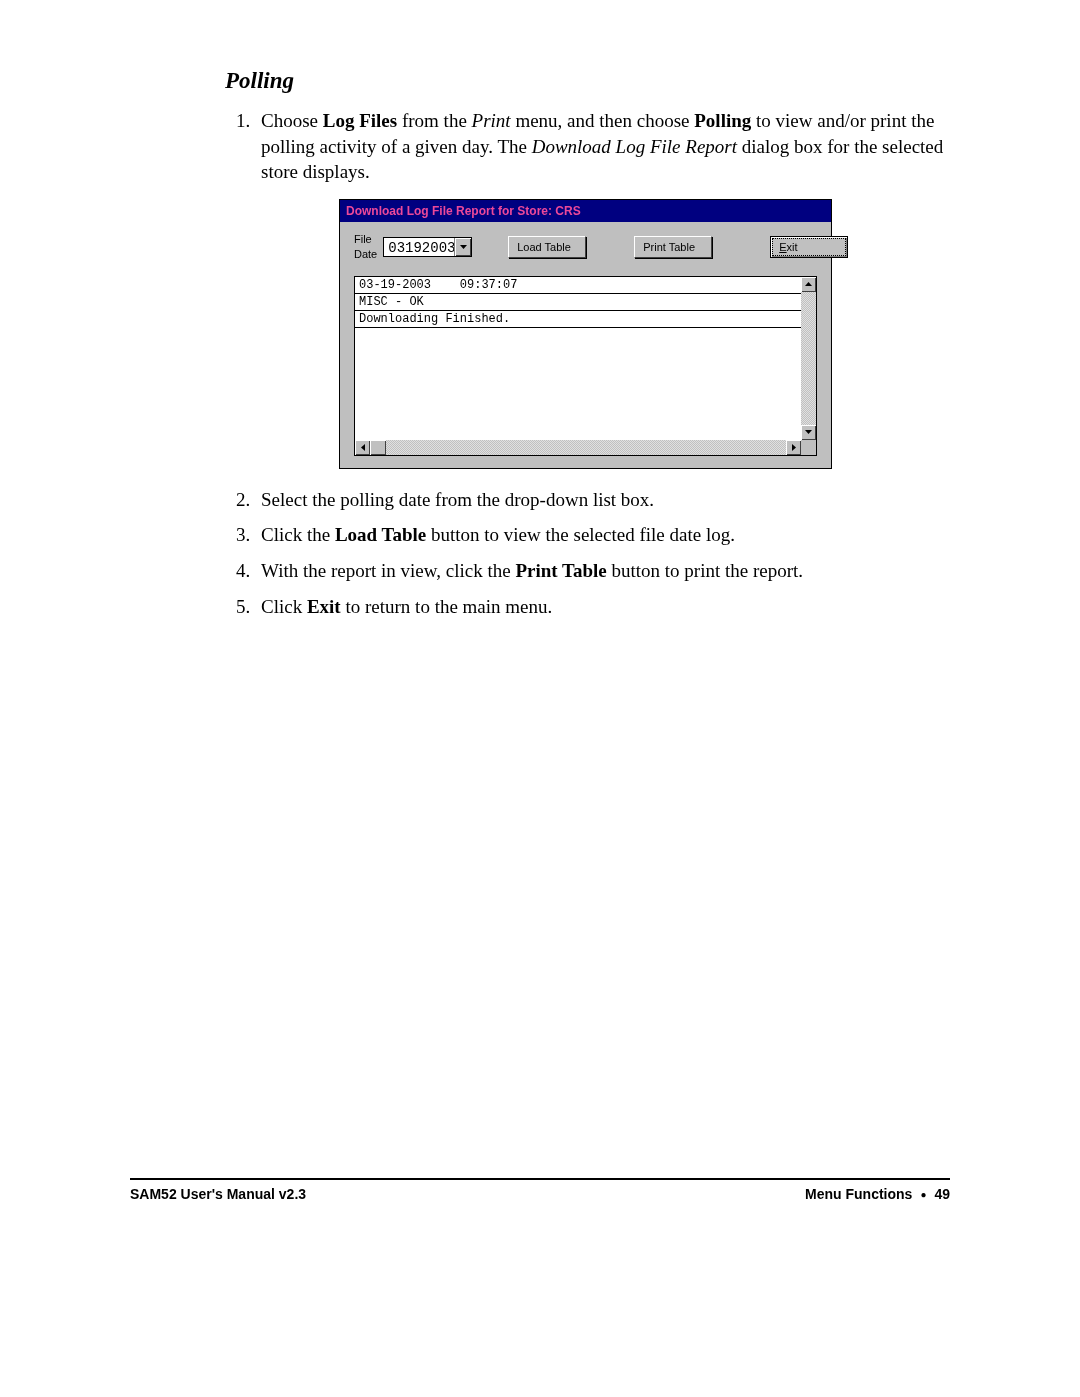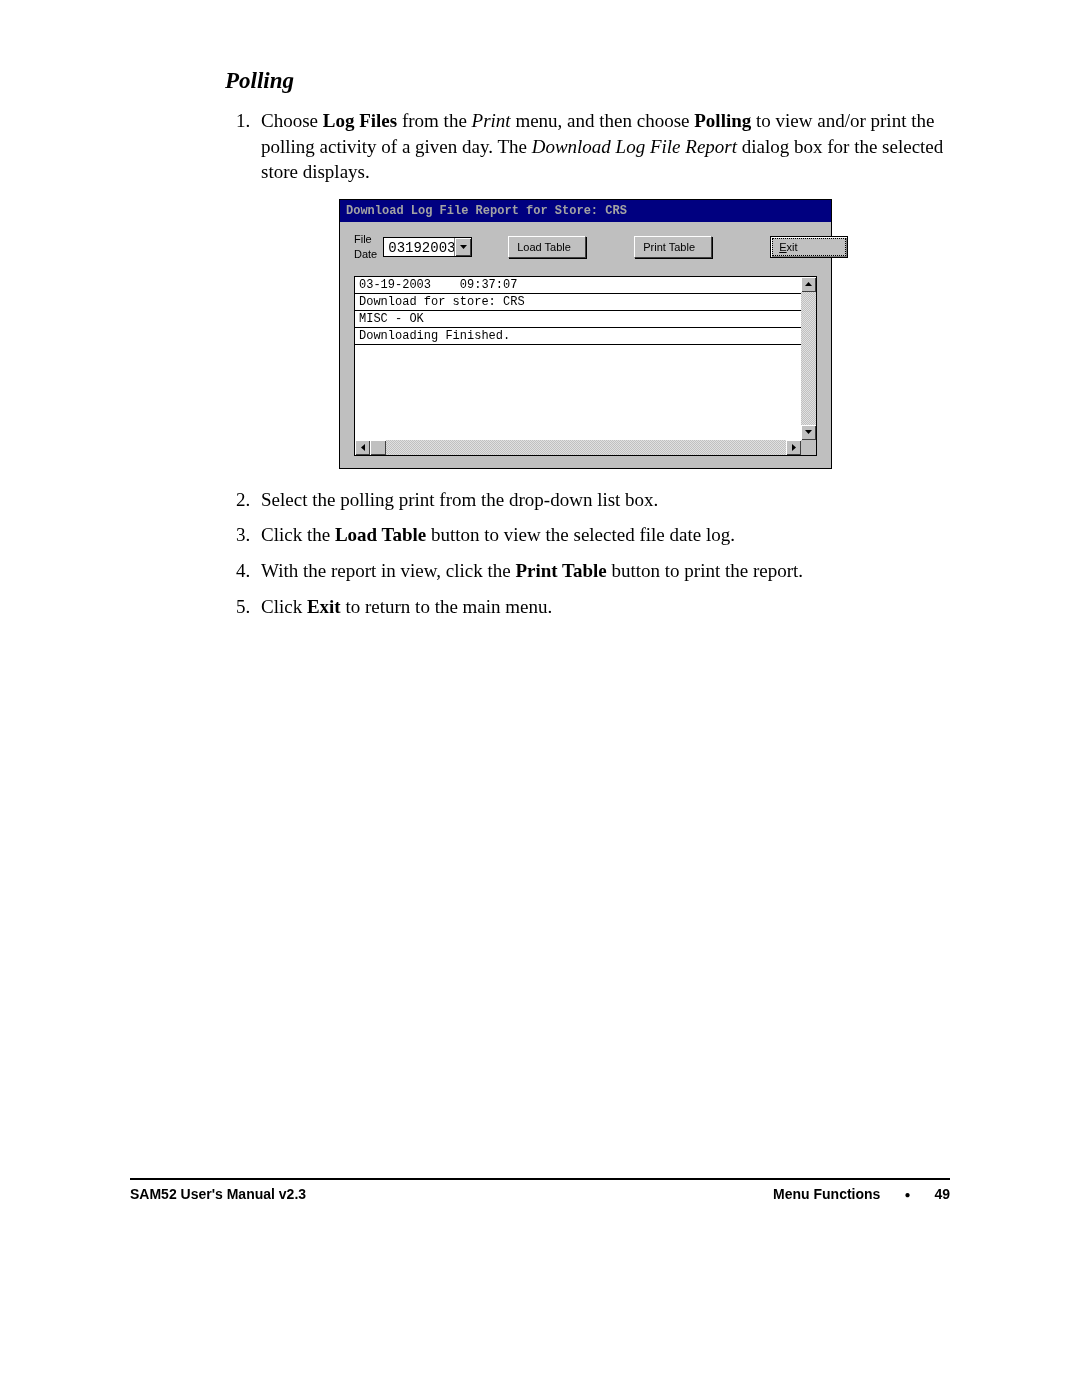--- a/index.html
+++ b/index.html
@@ -41,25 +41,25 @@
     width: 493px;
     background: #bfbfbf;
     border: 1px solid #000;
     box-sizing: border-box;
     font-family: Tahoma, "MS Sans Serif", Arial, sans-serif;
     font-size: 11px;
   }
   .titlebar {
     background: linear-gradient(to right, #000080, #1084d0);
     background: #000080;
-    color: #a3a3a3;
+    color: #ec4899;
     font-weight: bold;
     padding: 3px 6px;
     font-size: 12px;
-    font-family: Liberation Mono, monospace;
+    font-family: Liberation Sans, sans-serif;
   }
   .dialog-inner {
     padding: 10px 14px 12px 14px;
   }
   .top-row {
     display: flex;
     align-items: center;
     gap: 0;
     margin-bottom: 14px;
   }
@@ -180,21 +180,21 @@
     right: 130px;
     bottom: 195px;
     border-top: 2px solid #000;
     padding-top: 6px;
     font-family: Arial, Helvetica, sans-serif;
     font-weight: bold;
     font-size: 14px;
     display: flex;
     justify-content: space-between;
   }
-  .footer .right { display:flex; align-items:center; gap:24px;}
+  .footer .right { display:flex; align-items:center; gap:8px;}
   .bullet { font-size: 10px; }
 </style>
 </head>
 <body>
 
 <div class="page">
   <div class="section-title">Polling</div>
 
   <ol class="steps">
     <li>
@@ -218,21 +218,20 @@
               <div class="win-btn">Load Table</div>
               <div class="spacer2"></div>
               <div class="win-btn">Print Table</div>
               <div class="spacer3"></div>
               <div class="win-btn focus underline-first">Exit</div>
             </div>
 
             <div class="log-area">
               <div class="log-lines" style="margin-right:15px; margin-bottom:15px;">
                 <div class="log-line">03-19-2003    09:37:07</div>
-                <div class="log-line">Download for store: CRS</div>
                 <div class="log-line">MISC - OK</div>
                 <div class="log-line">Downloading Finished.</div>
                 <div class="log-blank"></div>
               </div>
               <div class="v-scroll">
                 <div class="sb-btn">
                     <svg width="7" height="4">
                       <polygon points="3.5,0 7,4 0,4" fill="#000"></polygon>
                     </svg>
                   </div>
@@ -255,21 +254,21 @@
                     </svg>
                   </div>
               </div>
               <div class="corner"></div>
             </div>
           </div>
         </div>
       </div>
     </li>
 
-    <li>Select the polling print from the drop-down list box.</li>
+    <li>Select the polling date from the drop-down list box.</li>
 
     <li>
       <span>Click the </span><b>Load Table</b><span> button to view the selected file date log.</span>
     </li>
 
     <li>
       <span>With the report in view, click the </span><b>Print Table</b><span> button to print the report.</span>
     </li>
 
     <li>

